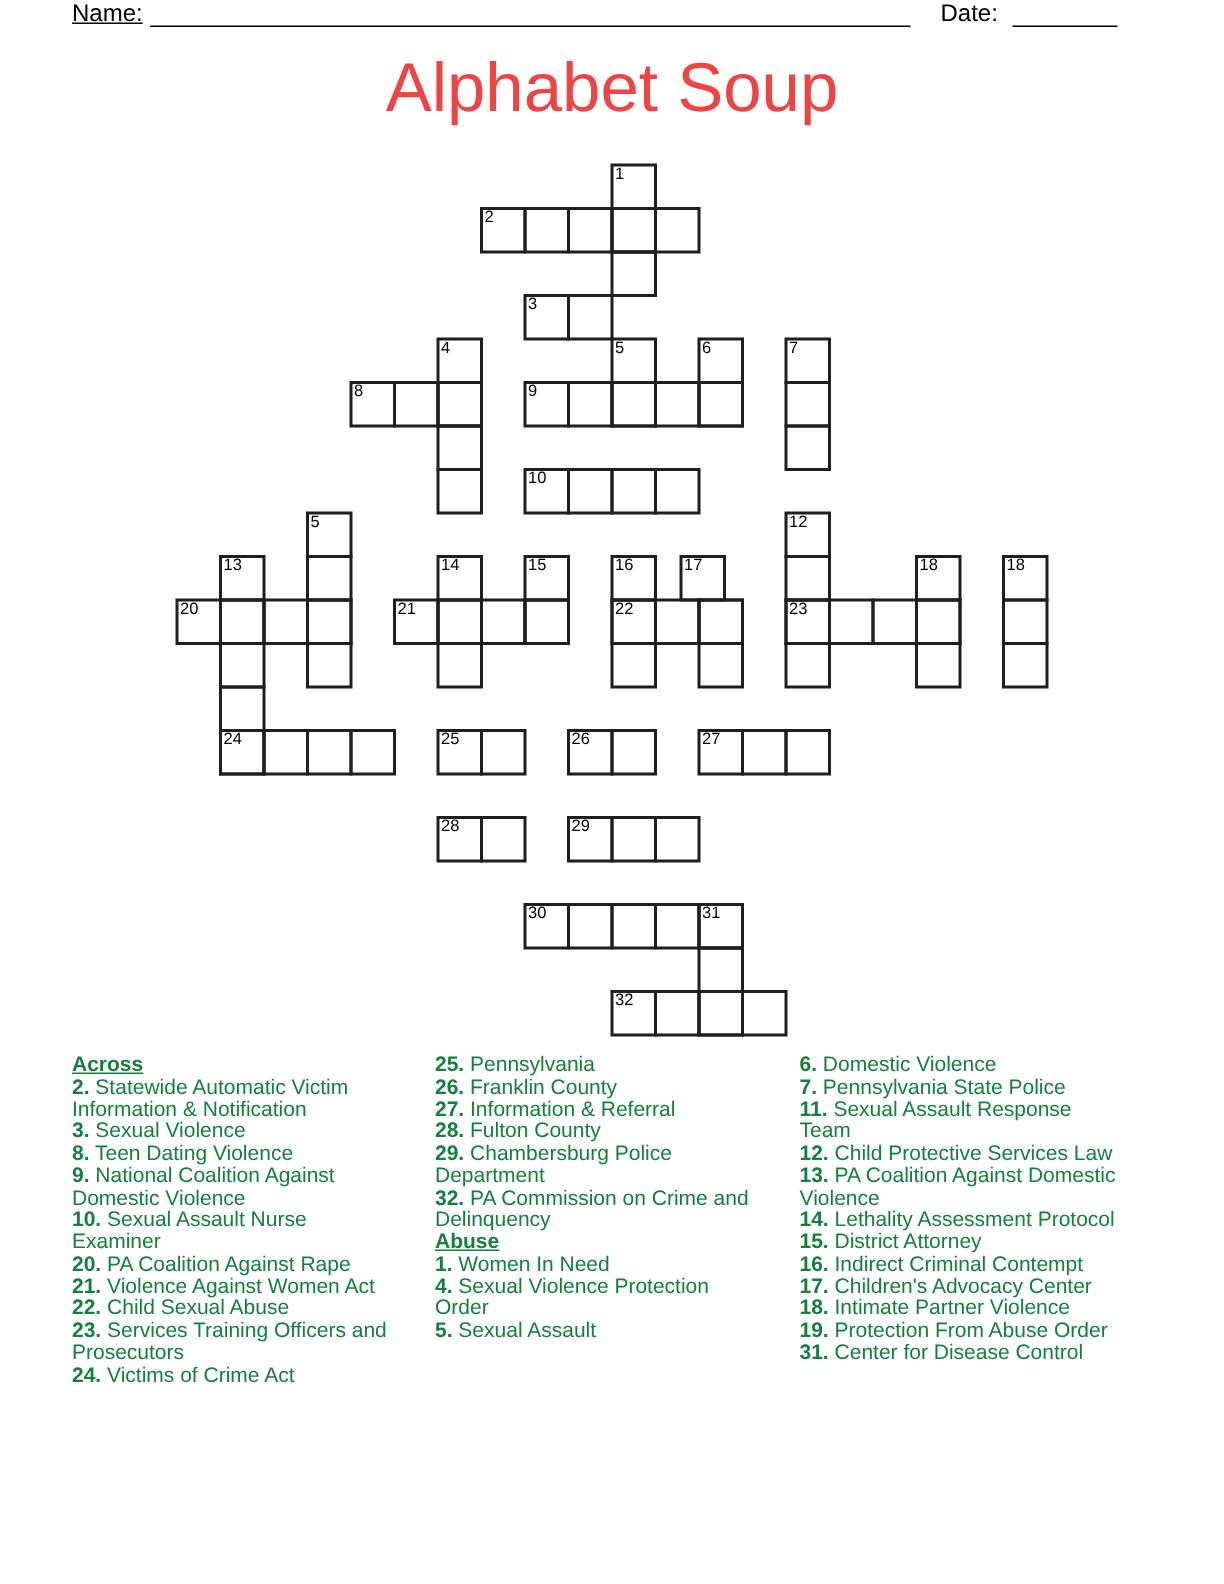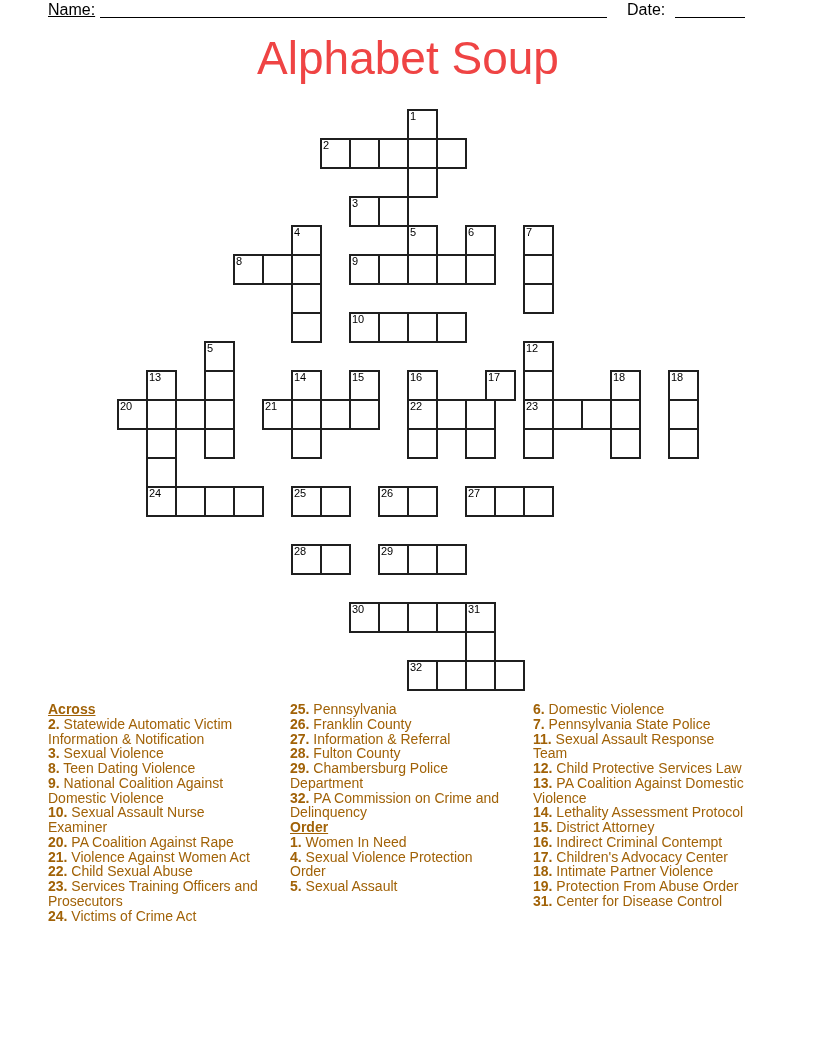--- a/index.html
+++ b/index.html
@@ -17,21 +17,21 @@
   
   .title{position:absolute;top:32px;left:0;width:100%;text-align:center;
          font-size:46px;line-height:52px;font-weight:400;color:#ef4444;}
 
   
   .grid{position:absolute;left:0;top:0;width:816px;height:700px;}
   .cell{position:absolute;box-sizing:border-box;border:2px solid #1f1f1f;background:transparent;}
   .cellnum{position:absolute;left:1px;top:-1px;font-size:11px;line-height:12px;color:#000;}
 
   
-  .clue-col{position:absolute;top:702px;width:216px;font-size:14px;line-height:14.75px;color:#a16207;}
+  .clue-col{position:absolute;top:702px;width:216px;font-size:14px;line-height:14.75px;color:#15803d;}
   .clue-col-1{left:48px;}
   .clue-col-2{left:290px;}
   .clue-col-3{left:533px;}
   .clue-heading{font-weight:700;text-decoration:underline;}
   .clue .num{font-weight:700;}
 </style>
 </head>
 <body>
 
 <div class="page">
@@ -123,21 +123,21 @@
       <div class="cell" style="left: 291px; top: 428px; height: 31px; width: 31px;"></div>
       <div class="cell" style="left: 349px; top: 370px; height: 31px; width: 31px;">
         <span class="cellnum">15</span>
       </div>
       <div class="cell" style="left: 349px; top: 399px; height: 31px; width: 31px;"></div>
       <div class="cell" style="left: 407px; top: 370px; height: 31px; width: 31px;">
         <span class="cellnum">16</span>
       </div>
       <div class="cell" style="left: 407px; top: 399px; height: 31px; width: 31px;"></div>
       <div class="cell" style="left: 407px; top: 428px; height: 31px; width: 31px;"></div>
-      <div class="cell" style="left: 485px; top: 370px; height: 31px; width: 31px;">
+      <div class="cell" style="left: 453px; top: 370px; height: 31px; width: 31px;">
         <span class="cellnum">17</span>
       </div>
       <div class="cell" style="left: 465px; top: 399px; height: 31px; width: 31px;"></div>
       <div class="cell" style="left: 465px; top: 428px; height: 31px; width: 31px;"></div>
       <div class="cell" style="left: 610px; top: 370px; height: 31px; width: 31px;">
         <span class="cellnum">18</span>
       </div>
       <div class="cell" style="left: 610px; top: 399px; height: 31px; width: 31px;"></div>
       <div class="cell" style="left: 610px; top: 428px; height: 31px; width: 31px;"></div>
       <div class="cell" style="left: 668px; top: 370px; height: 31px; width: 31px;">
@@ -229,21 +229,21 @@
       <div class="clue"><span class="num">23.</span> <span>Services Training Officers and Prosecutors</span></div>
       <div class="clue"><span class="num">24.</span> <span>Victims of Crime Act</span></div>
     </div>
   <div class="clue-col clue-col-2">
       <div class="clue"><span class="num">25.</span> <span>Pennsylvania</span></div>
       <div class="clue"><span class="num">26.</span> <span>Franklin County</span></div>
       <div class="clue"><span class="num">27.</span> <span>Information &amp; Referral</span></div>
       <div class="clue"><span class="num">28.</span> <span>Fulton County</span></div>
       <div class="clue"><span class="num">29.</span> <span>Chambersburg Police Department</span></div>
       <div class="clue"><span class="num">32.</span> <span>PA Commission on Crime and Delinquency</span></div>
-      <div class="clue-heading">Order</div>
+      <div class="clue-heading">Abuse</div>
       <div class="clue"><span class="num">1.</span> <span>Women In Need</span></div>
       <div class="clue"><span class="num">4.</span> <span>Sexual Violence Protection Order</span></div>
       <div class="clue"><span class="num">5.</span> <span>Sexual Assault</span></div>
     </div>
   <div class="clue-col clue-col-3">
       <div class="clue"><span class="num">6.</span> <span>Domestic Violence</span></div>
       <div class="clue"><span class="num">7.</span> <span>Pennsylvania State Police</span></div>
       <div class="clue"><span class="num">11.</span> <span>Sexual Assault Response Team</span></div>
       <div class="clue"><span class="num">12.</span> <span>Child Protective Services Law</span></div>
       <div class="clue"><span class="num">13.</span> <span>PA Coalition Against Domestic Violence</span></div>

